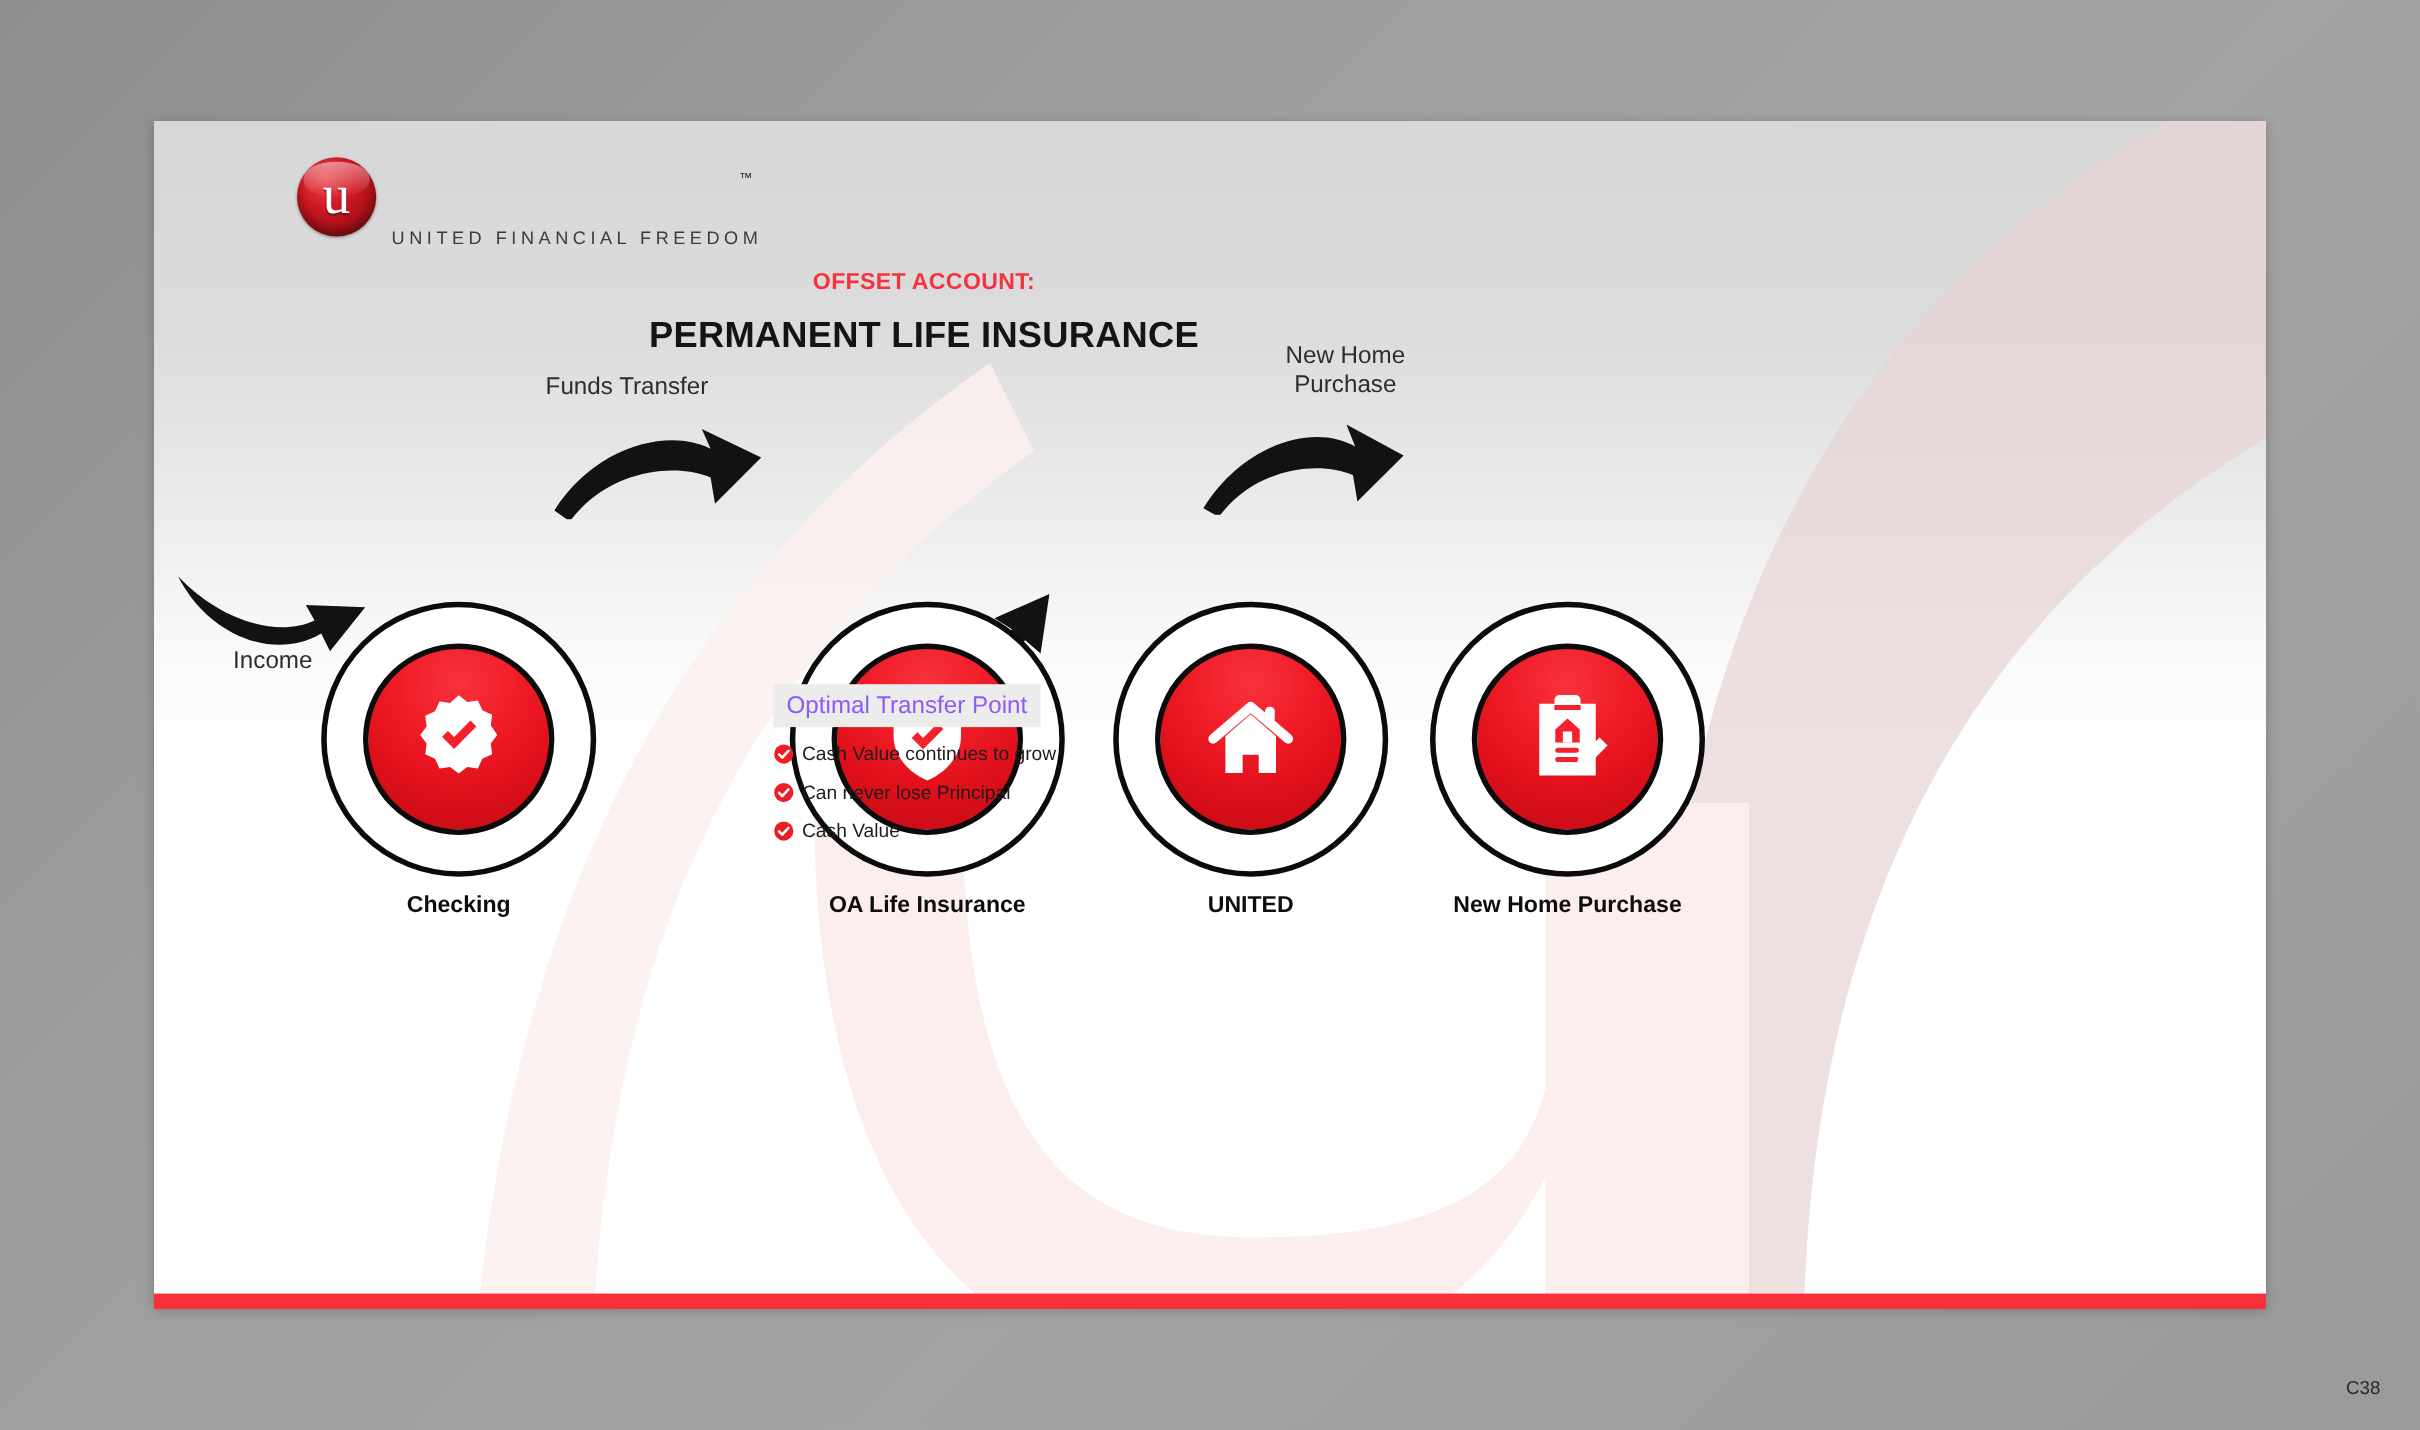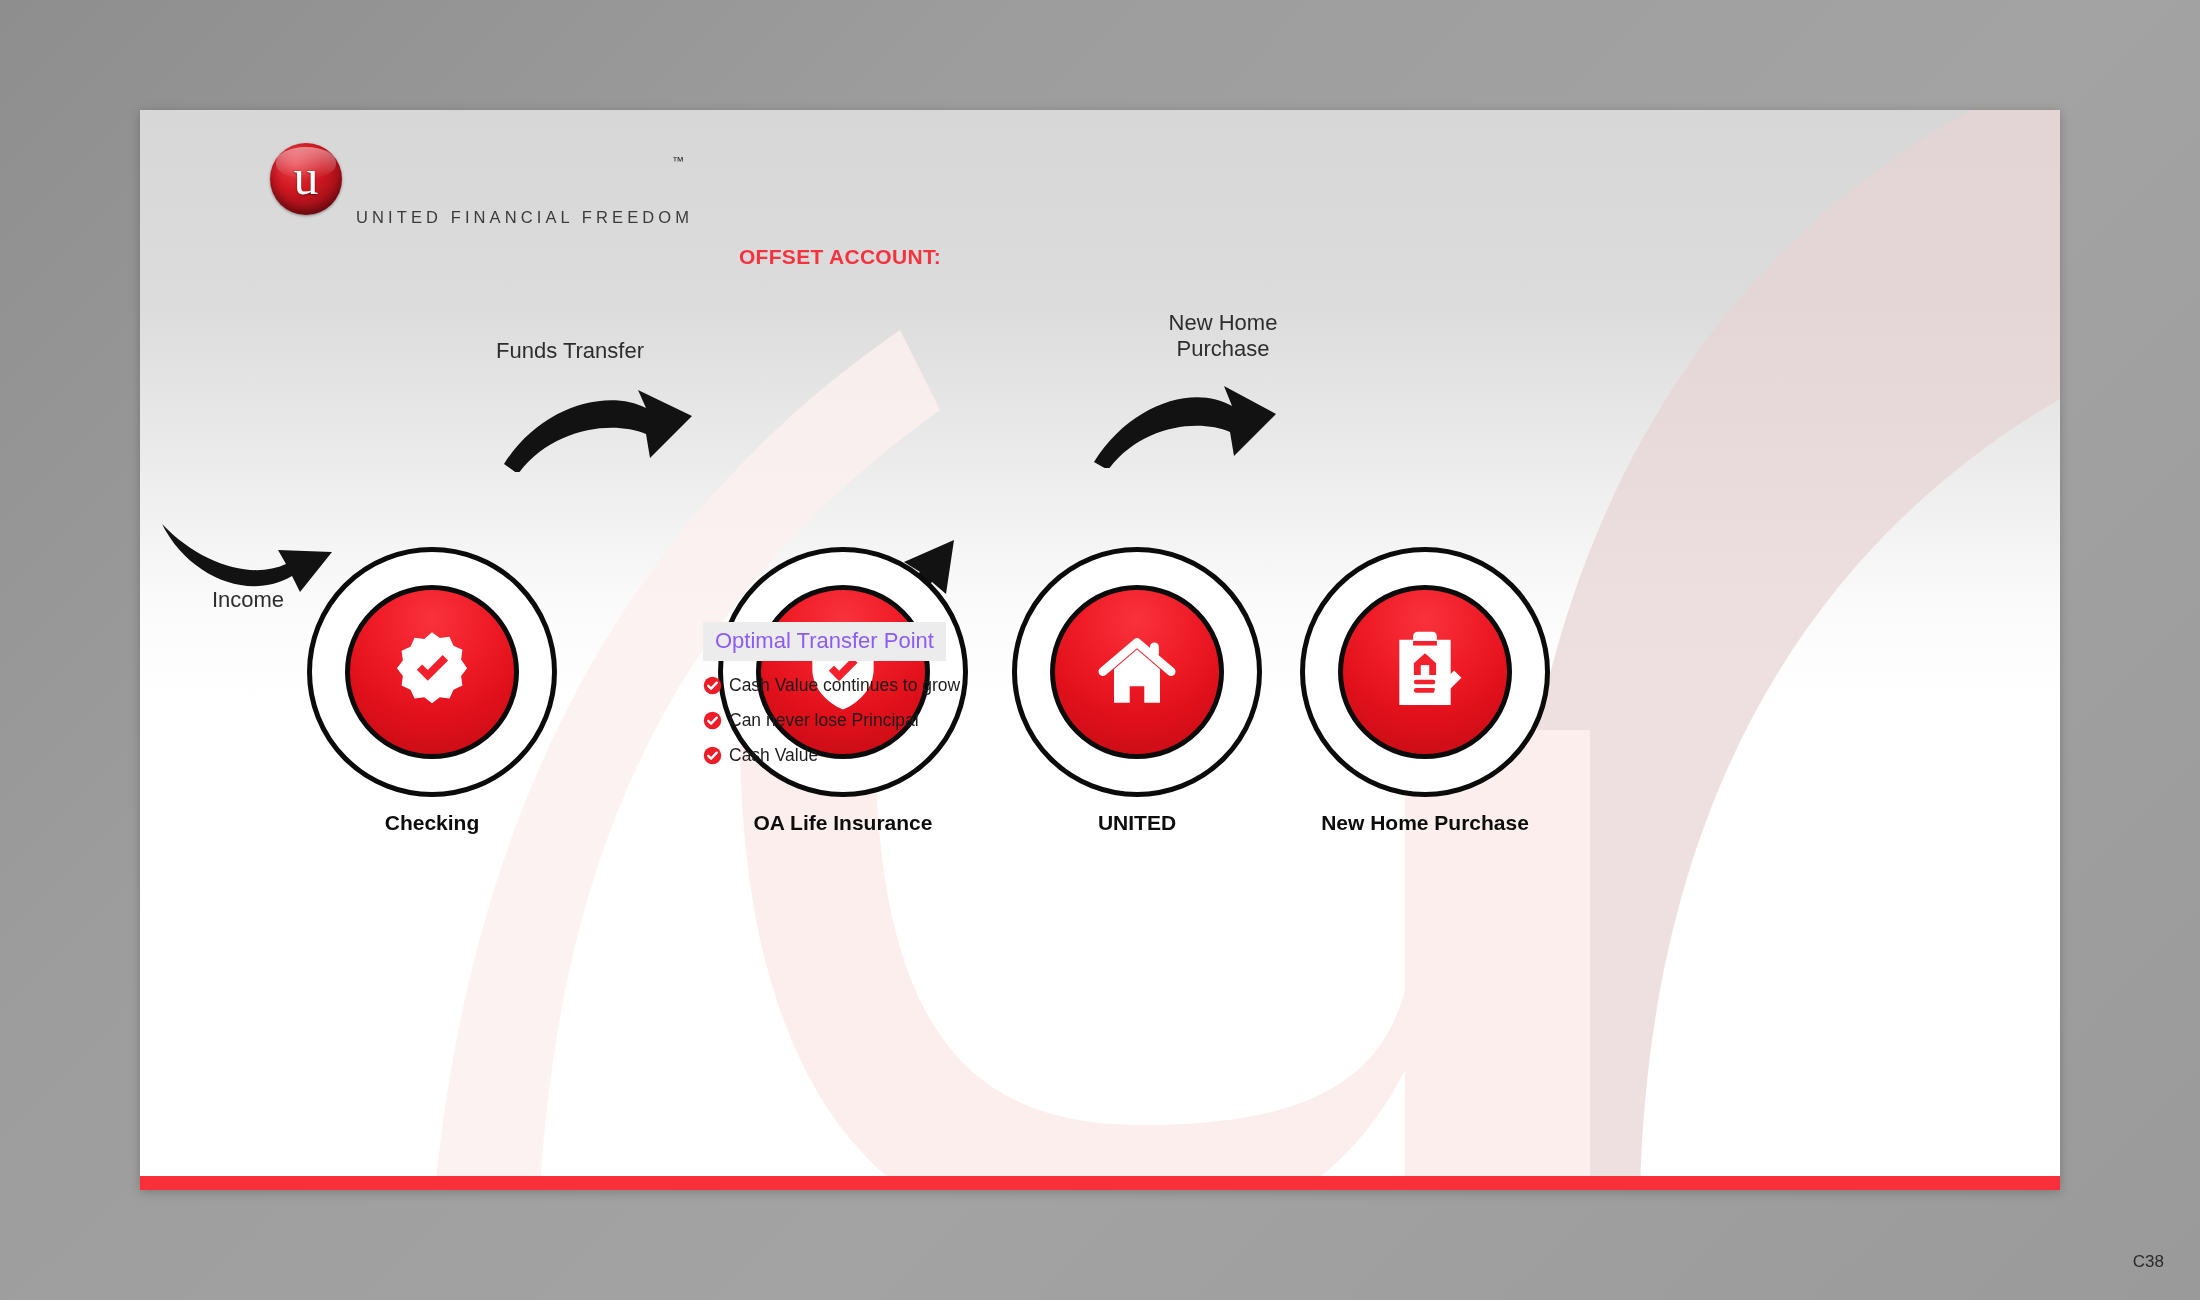--- a/index.html
+++ b/index.html
@@ -153,21 +153,21 @@
   .node-icon { width: 92px; height: 92px; display:block; }
   .node-label {
     margin-top: 14px;
     text-align: center;
     font-size: 21px;
     font-weight: 700;
     color: #0d0d0d;
     white-space: nowrap;
   }
 
-  #node-checking        { left: 167px;  top: 437px; }
+  #node-checking        { left: 152px;  top: 437px; }
   #node-oa-life         { left: 578px;  top: 437px; }
   #node-heloc           { left: 872px;  top: 437px; }
   #node-new-home        { left: 1160px; top: 437px; }
 
   
   .arrow-svg { position: absolute; pointer-events: none; }
   .arrow-label {
     position: absolute;
     font-size: 22px;
     color: #2d2d2d;
@@ -247,20 +247,21 @@
     <div id="logo-badge">
       <div id="logo-badge-letter">u</div>
     </div>
     <div id="logo-tm">™</div>
     <div id="logo-tagline">UNITED FINANCIAL FREEDOM</div>
   </div>
 
 
   <div id="subtitle-block">
     <div id="offset-label">OFFSET ACCOUNT:</div>
+    <div id="product-name">PERMANENT LIFE INSURANCE</div>
   </div>
 
   <svg class="arrow-svg" style="left:20px; top:396px;" width="180" height="90" viewBox="0 0 180 90">
     <path d="M2 18 C 40 58, 92 74, 126 58 L118 44 L172 46 L140 86 L132 70 C 88 96, 28 70, 2 18 Z" fill="#121212"></path>
   </svg>
 
   <svg class="arrow-svg" style="left:360px; top:272px;" width="200" height="90" viewBox="0 0 200 90">
     <path d="M4 82 C 40 24, 108 6, 146 26 L138 8 L192 34 L150 76 L146 52 C 112 38, 52 46, 18 92 Z" fill="#121212"></path>
   </svg>
 

